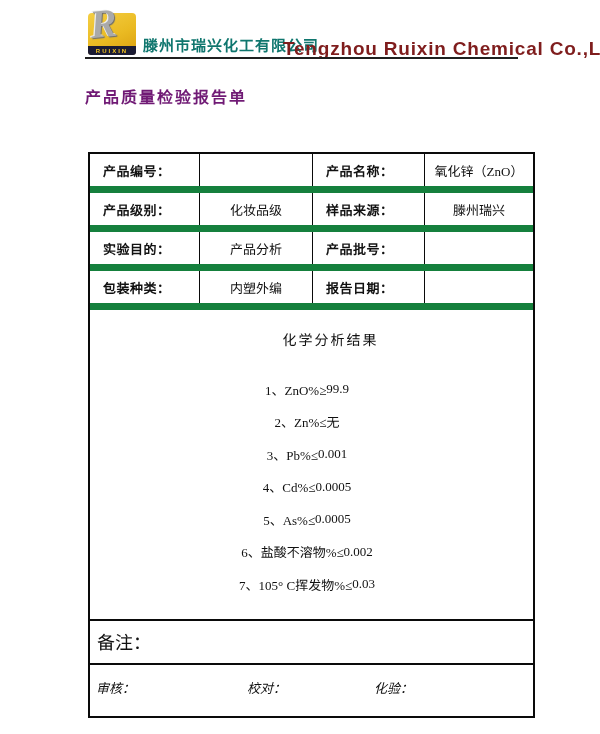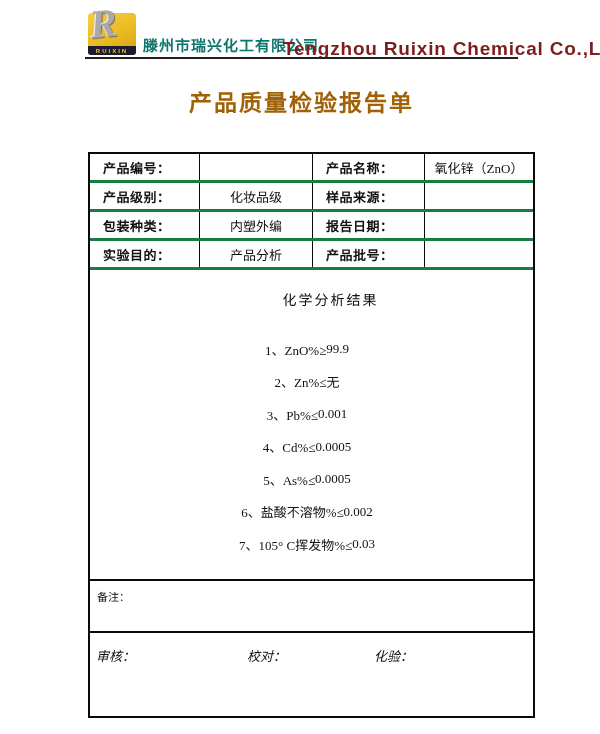--- a/index.html
+++ b/index.html
@@ -39,32 +39,32 @@
     letter-spacing:0.8px; color:#7f1d1d; white-space:nowrap;
   }
   .header-rule {
     position:absolute; left:85px; top:57px; width:433px; height:2px;
     background:#1f1f1f;
   }
 
   
   .title {
     position:absolute; left:85px; top:84px; width:433px; margin:0;
-    text-align:center; font-family:"Liberation Sans",sans-serif;
-    font-size:23px; font-weight:bold; letter-spacing:2px; color:#a16207;
+    text-align:left; font-family:"Liberation Sans",sans-serif;
+    font-size:16px; font-weight:bold; letter-spacing:2px; color:#701a75;
   }
 
   
   .report-table {
     position:absolute; left:88px; top:152px; width:447px; height:566px;
     border:2px solid #0a0a0a; box-sizing:border-box;
   }
   .info-row {
     display:grid; grid-template-columns:110px 113px 112px 1fr;
-    height:29px; border-bottom:3px solid #15803d; box-sizing:border-box;
+    height:39px; border-bottom:7px solid #15803d; box-sizing:border-box;
   }
   .cell {
     display:flex; align-items:center; box-sizing:border-box;
     border-right:1px solid #0a0a0a; font-size:13px; overflow:hidden;
   }
   .cell.label {
     font-family:"Liberation Sans",sans-serif; font-weight:bold;
     padding-left:13px; letter-spacing:0.5px;
   }
   .cell.value { justify-content:center; }
@@ -72,22 +72,22 @@
 
   .chem-section { height:290px; box-sizing:border-box; }
   .chem-heading { margin-top:19px; text-align:center; font-size:14px; letter-spacing:2px;padding-left:38px; }
   .chem-items { margin-top:24px; }
   .chem-item {
     height:32.5px; display:flex; align-items:center; justify-content:center;
     padding-left:93px; padding-right:102px; font-size:13px;
   }
 
   .remarks {
-    height:52px; border-top:2px solid #0a0a0a; box-sizing:border-box;
-    padding:7px 0 0 7px; font-size:11px;
+    height:44px; border-top:2px solid #0a0a0a; box-sizing:border-box;
+    padding:7px 0 0 7px; font-size:18px;
   }
   .signatures {
     position:relative; height:72px; border-top:2px solid #0a0a0a;
     box-sizing:border-box; font-size:13px;
   }
   .sig { position:absolute; top:13px;font-style:italic; }
   .sig-1 { left:6px; }
   .sig-2 { left:157px; }
   .sig-3 { left:284px; }
 </style>
@@ -112,33 +112,34 @@
       <div class="cell label">产品编号：</div>
       <div class="cell value"></div>
       <div class="cell label">产品名称：</div>
       <div class="cell value last">氧化锌（ZnO）</div>
     </div>
 
     <div class="info-row">
       <div class="cell label">产品级别：</div>
       <div class="cell value">化妆品级</div>
       <div class="cell label">样品来源：</div>
+      <div class="cell value last">滕州瑞兴</div>
+    </div>
+
+    <div class="info-row">
+      <div class="cell label">实验目的：</div>
+      <div class="cell value">产品分析</div>
+      <div class="cell label">产品批号：</div>
+      <div class="cell value last"></div>
     </div>
 
     <div class="info-row">
       <div class="cell label">包装种类：</div>
       <div class="cell value">内塑外编</div>
       <div class="cell label">报告日期：</div>
-      <div class="cell value last"></div>
-    </div>
-
-    <div class="info-row">
-      <div class="cell label">实验目的：</div>
-      <div class="cell value">产品分析</div>
-      <div class="cell label">产品批号：</div>
       <div class="cell value last"></div>
     </div>
 
     <div class="chem-section">
       <div class="chem-heading">化学分析结果</div>
       <div class="chem-items">
         <div class="chem-item">
           <span>1、ZnO%≥</span>
           <span>99.9</span>
         </div>

